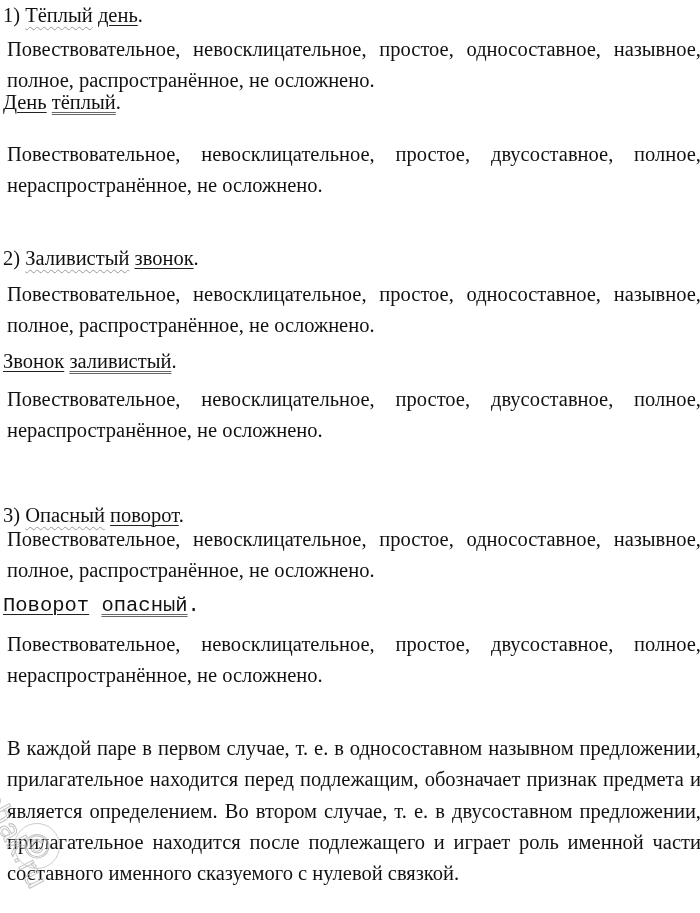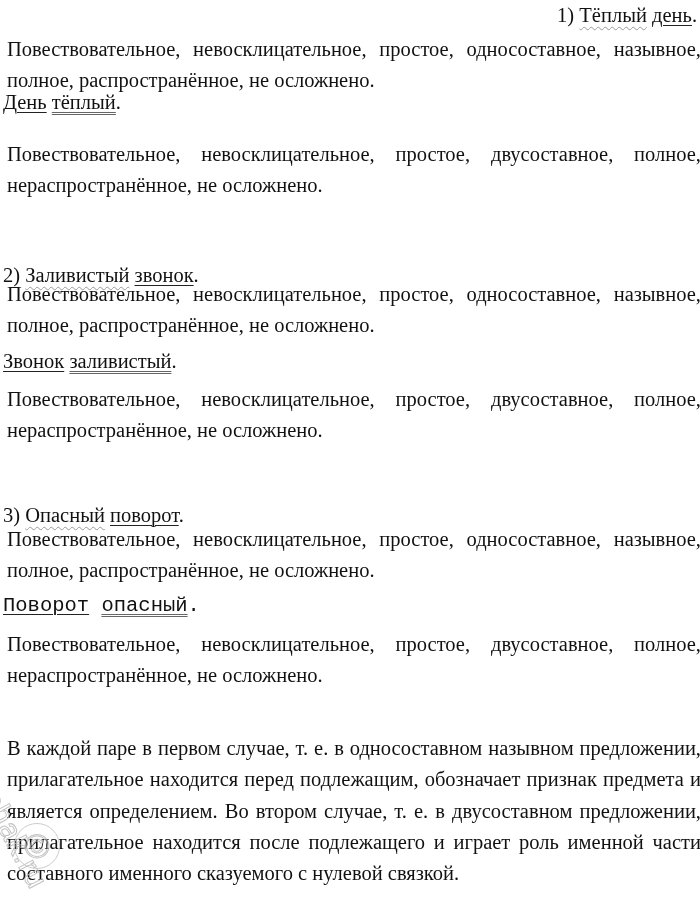--- a/index.html
+++ b/index.html
@@ -46,33 +46,33 @@
     font-family: "Liberation Sans", "DejaVu Sans", sans-serif;
     color: transparent; -webkit-text-stroke: 1px #b8b8b8;
     font-size: 34px; line-height: 44px; text-align: center; opacity: 0.85;
   }
 </style>
 </head>
 <body>
 
 <div class="doc">
 
-  <div class="line" style="top:0px;text-align:right;">
+  <div class="line" style="top:0px;">
     <span>1)</span>
     <span class="wavy">Тёплый</span>
     <span class="single">день</span><span>.</span>
   </div>
   <div class="para" style="top:34px;">Повествовательное, невосклицательное, простое, односоставное, назывное, полное, распространённое, не осложнено.</div>
   <div class="line" style="top:87px;">
     <span class="single">День</span>
     <span class="double">тёплый</span><span>.</span>
   </div>
   <div class="para" style="top:139px;">Повествовательное, невосклицательное, простое, двусоставное, полное, нераспространённое, не осложнено.</div>
 
-  <div class="line" style="top:260px;">
+  <div class="line" style="top:243px;">
     <span>2)</span>
     <span class="wavy">Заливистый</span>
     <span class="single">звонок</span><span>.</span>
   </div>
   <div class="para" style="top:279px;">Повествовательное, невосклицательное, простое, односоставное, назывное, полное, распространённое, не осложнено.</div>
   <div class="line" style="top:346px;">
     <span class="single">Звонок</span>
     <span class="double">заливистый</span><span>.</span>
   </div>
   <div class="para" style="top:384px;">Повествовательное, невосклицательное, простое, двусоставное, полное, нераспространённое, не осложнено.</div>

